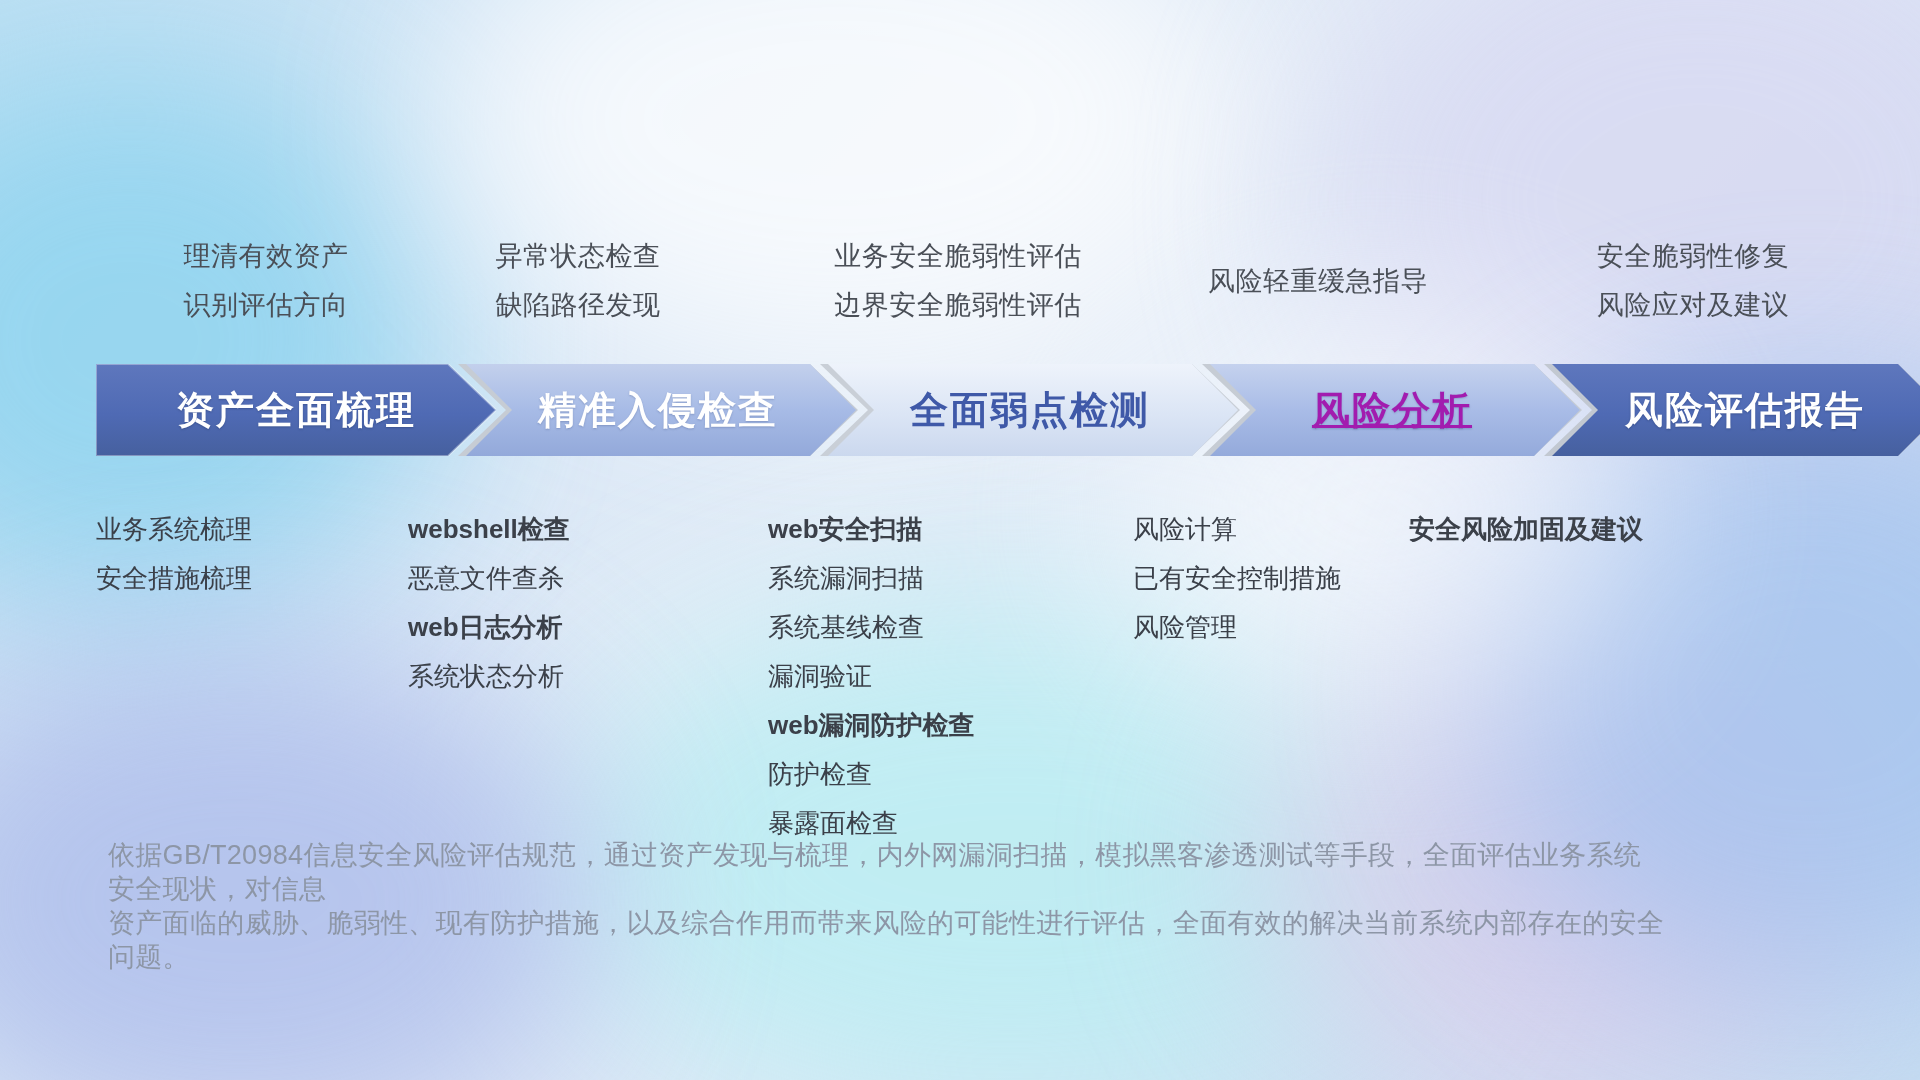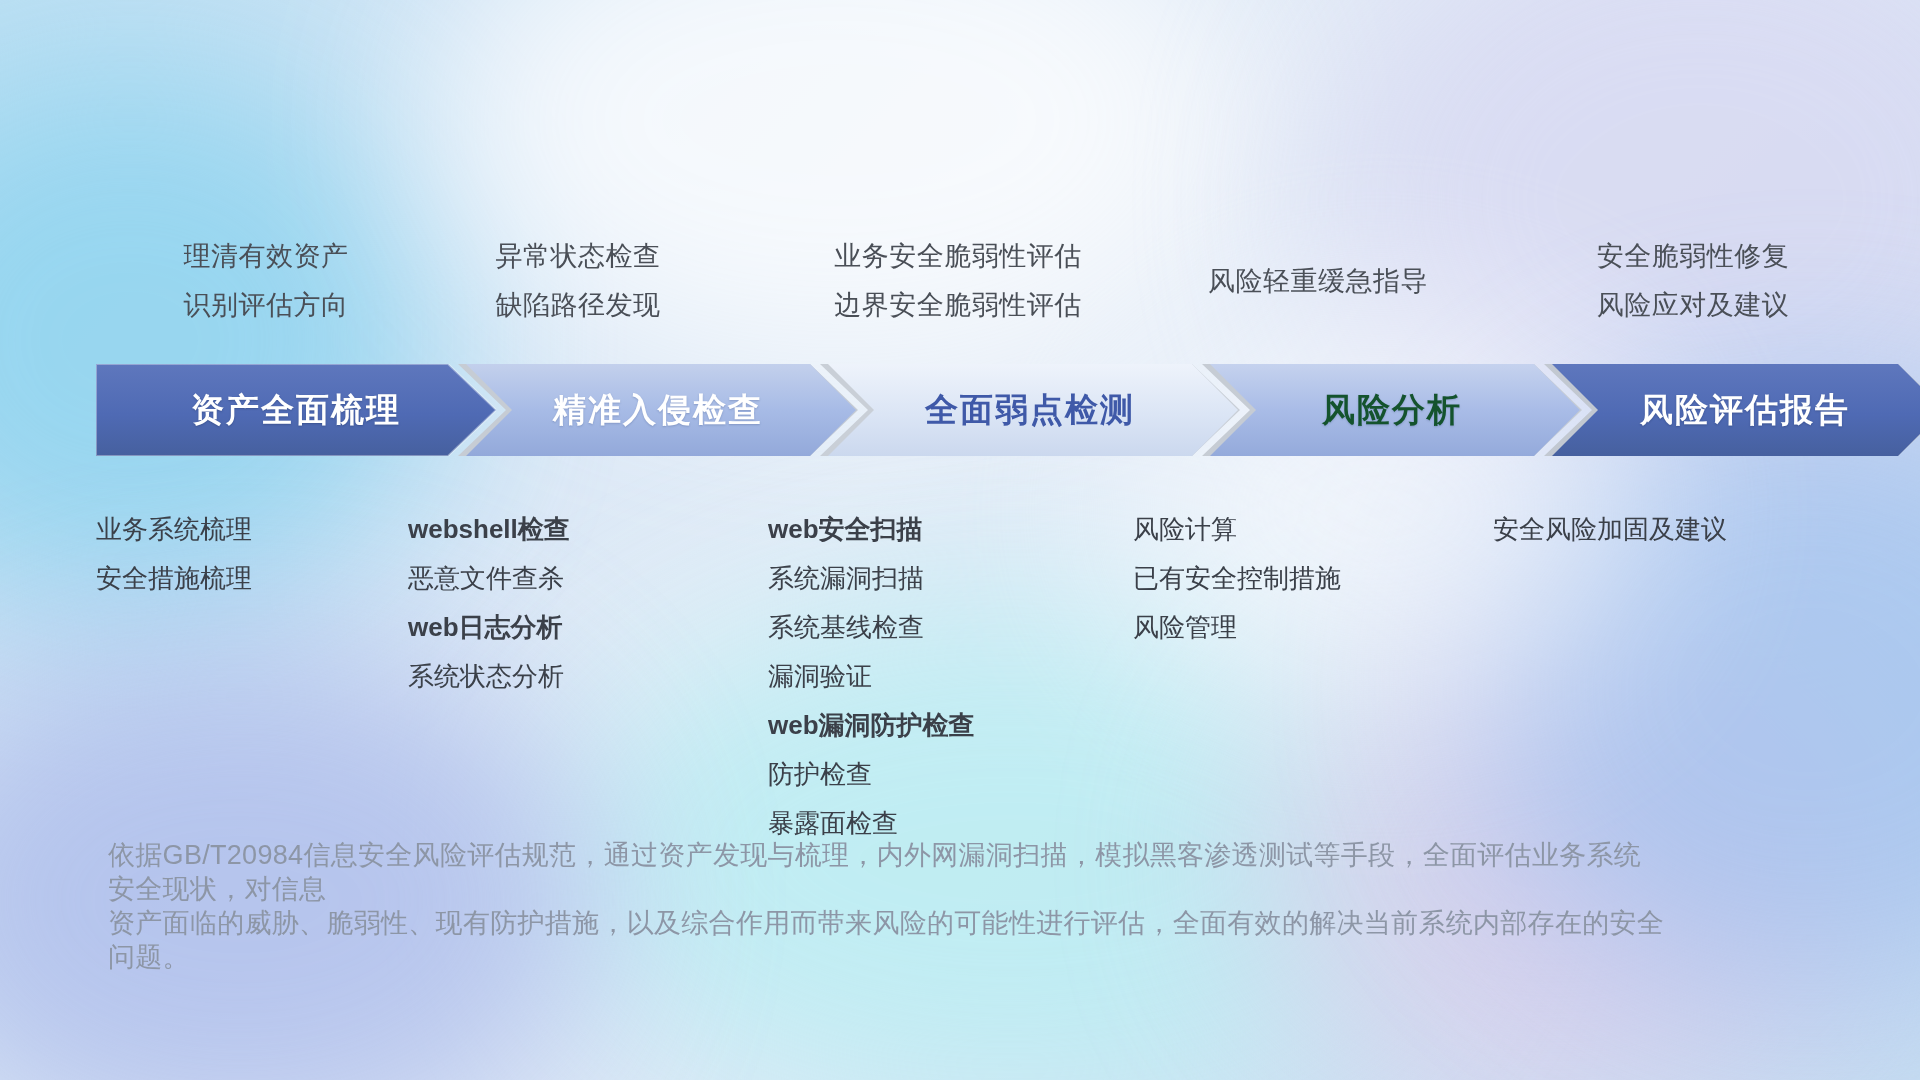--- a/index.html
+++ b/index.html
@@ -19,21 +19,21 @@
   #canvas{position:absolute;inset:0;margin-left:8px;}
 
   
   .top-col{position:absolute;text-align:center;color:#4a4f57;
     font-size:27px;line-height:49px;letter-spacing:.5px;white-space:nowrap;}
 
   
   #band{position:absolute;left:88px;top:364px;width:1750px;height:92px;}
   .chev{position:absolute;top:0;height:92px;display:flex;align-items:center;justify-content:center;}
   .chev .shape{position:absolute;inset:0;}
-  .chev .lbl{position:relative;z-index:3;font-size:33px;font-weight:bold;letter-spacing:2px;white-space:nowrap;}
+  .chev .lbl{position:relative;z-index:3;font-size:38px;font-weight:bold;letter-spacing:2px;white-space:nowrap;}
 
   
   .bot-col{position:absolute;color:#3b4049;
     font-size:26px;line-height:49px;white-space:nowrap;}
   .bot-col .b{font-weight:bold;}
 
   
   #footer{position:absolute;left:100px;top:838px;width:1560px;
     color:#8d96a6;font-size:27px;line-height:34px;letter-spacing:.3px;}
 </style>
@@ -130,21 +130,21 @@
         <defs>
           <linearGradient id="gMid4" x1="0" y1="0" x2="0" y2="1">
             <stop offset="0%" stop-color="#c5d2ee"></stop>
               <stop offset="50%" stop-color="#a9bce7"></stop>
               <stop offset="100%" stop-color="#94aadb"></stop>
           </linearGradient>
         </defs>
         <polygon points="0,0 332,0 380,46 332,92 0,92 48,46" fill="#c6ccd4"></polygon>
         <polygon points="8,0 332,0 378,46 332,92 8,92 54,46" fill="url(#gMid4)"></polygon>
       </svg>
-      <span class="lbl" style="color:#14532d;text-shadow:0 1px 2px rgba(60,80,130,.30);">风险分析</span>
+      <span class="lbl" style="color:#a21caf;text-shadow:0 1px 2px rgba(60,80,130,.30);text-decoration:underline;">风险分析</span>
     </div>
 
     <div class="chev" style="left:1448px;width:402px;">
       <svg class="shape" viewBox="0 0 402 92" preserveAspectRatio="none">
         <defs>
           <linearGradient id="gDark5" x1="0" y1="0" x2="0" y2="1">
             <stop offset="0%" stop-color="#5e77bd"></stop>
               <stop offset="55%" stop-color="#4f6ab4"></stop>
               <stop offset="100%" stop-color="#46609f"></stop>
           </linearGradient>
@@ -177,21 +177,21 @@
     <div>防护检查</div>
     <div>暴露面检查</div>
   </div>
 
   <div class="bot-col" style="left:1125px;top:505px;width:370px;">
     <div>风险计算</div>
     <div>已有安全控制措施</div>
     <div>风险管理</div>
   </div>
 
-  <div class="bot-col" style="left:1485px;top:505px;width:400px;">
+  <div class="bot-col" style="left:1401px;top:505px;width:400px;font-weight:bold;">
     <div>安全风险加固及建议</div>
   </div>
 
   <div id="footer">
     <div>依据GB/T20984信息安全风险评估规范，通过资产发现与梳理，内外网漏洞扫描，模拟黑客渗透测试等手段，全面评估业务系统安全现状，对信息</div>
     <div>资产面临的威胁、脆弱性、现有防护措施，以及综合作用而带来风险的可能性进行评估，全面有效的解决当前系统内部存在的安全问题。</div>
   </div>
 
 </div>
 

